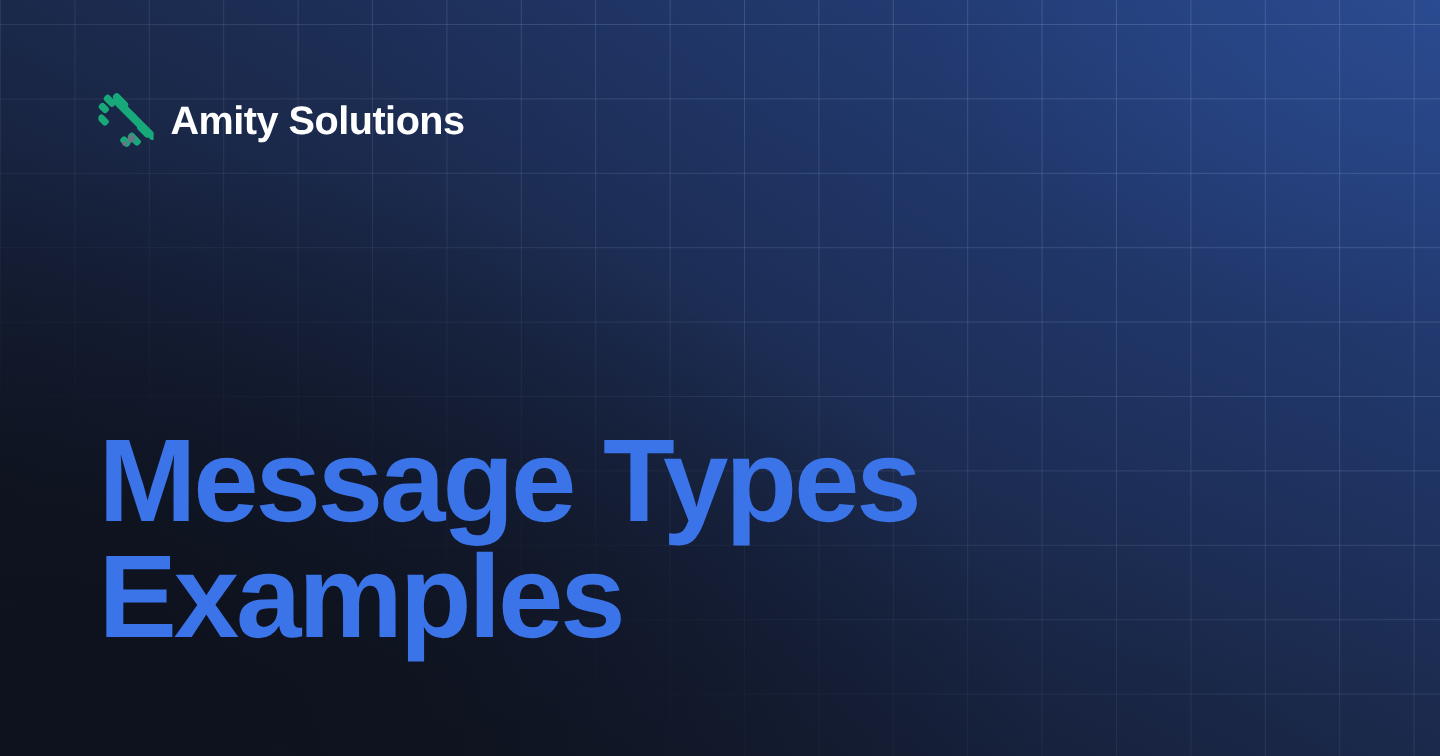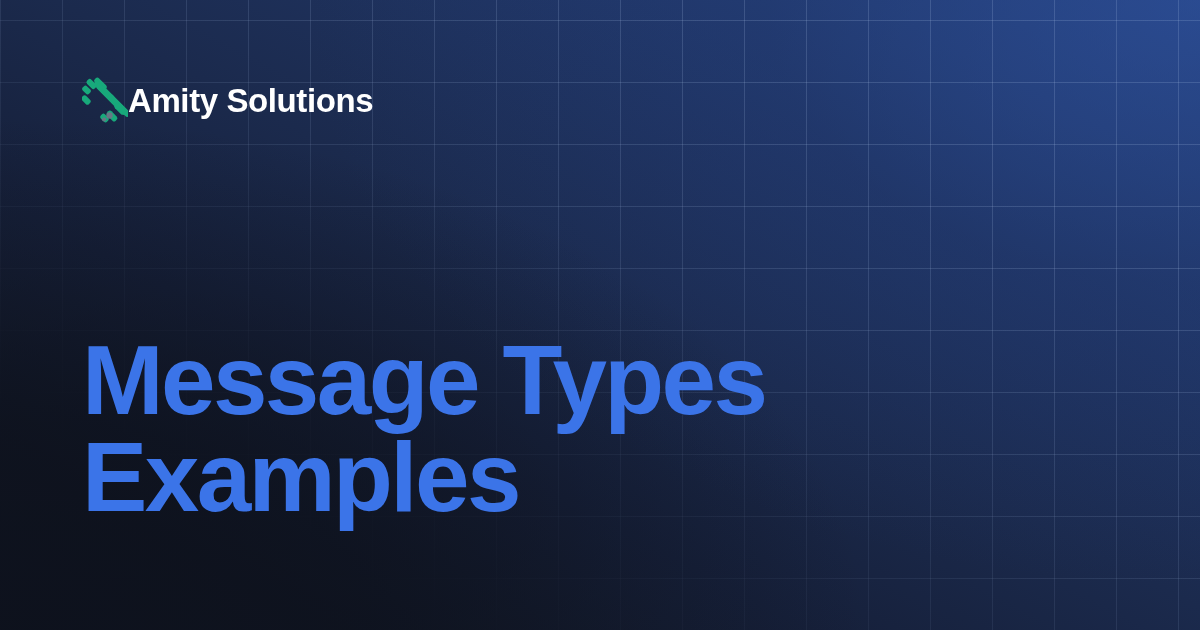--- a/index.html
+++ b/index.html
@@ -78,42 +78,42 @@
       rgba(13,17,28,0) 74%);
   }
 
   
   .brand {
     position:absolute;
     left:82px;
     top:76px;
     display:flex;
     align-items:center;
-    gap:0;
+    gap:14px;
   }
   .brand-mark {
     width:46px;
     height:48px;
     display:block;
     flex:0 0 auto;
   }
   .brand-name {
     color:#ffffff;
     font-size:33px;
     font-weight:bold;
     letter-spacing:-0.4px;
     line-height:1;
     white-space:nowrap;
   }
 
   
   .headline {
     position:absolute;
     left:82px;
-    top:332px;
+    top:352px;
     width:900px;
     color:#3b74e8;
     font-size:98px;
     font-weight:bold;
     line-height:97px;
     letter-spacing:-2.6px;
     white-space:pre-line;
   }
 </style>
 </head>

